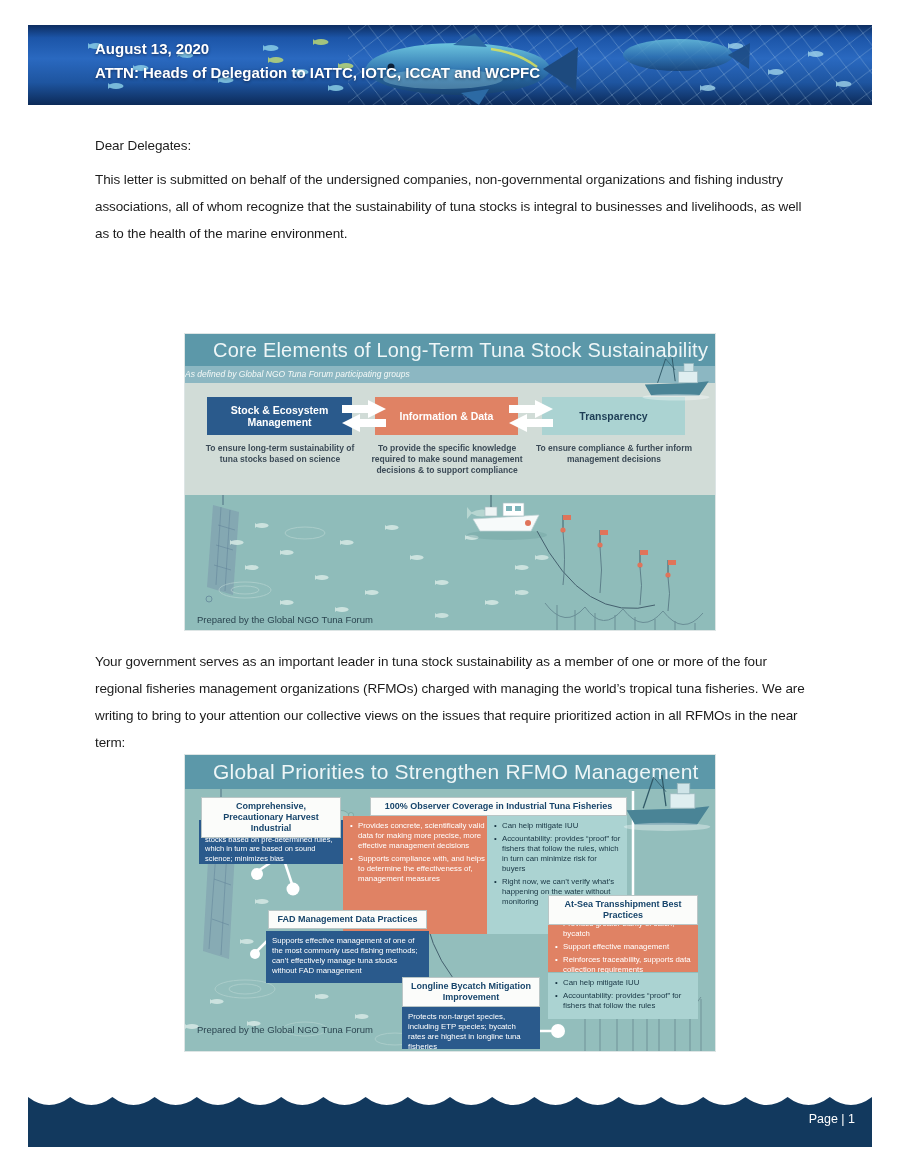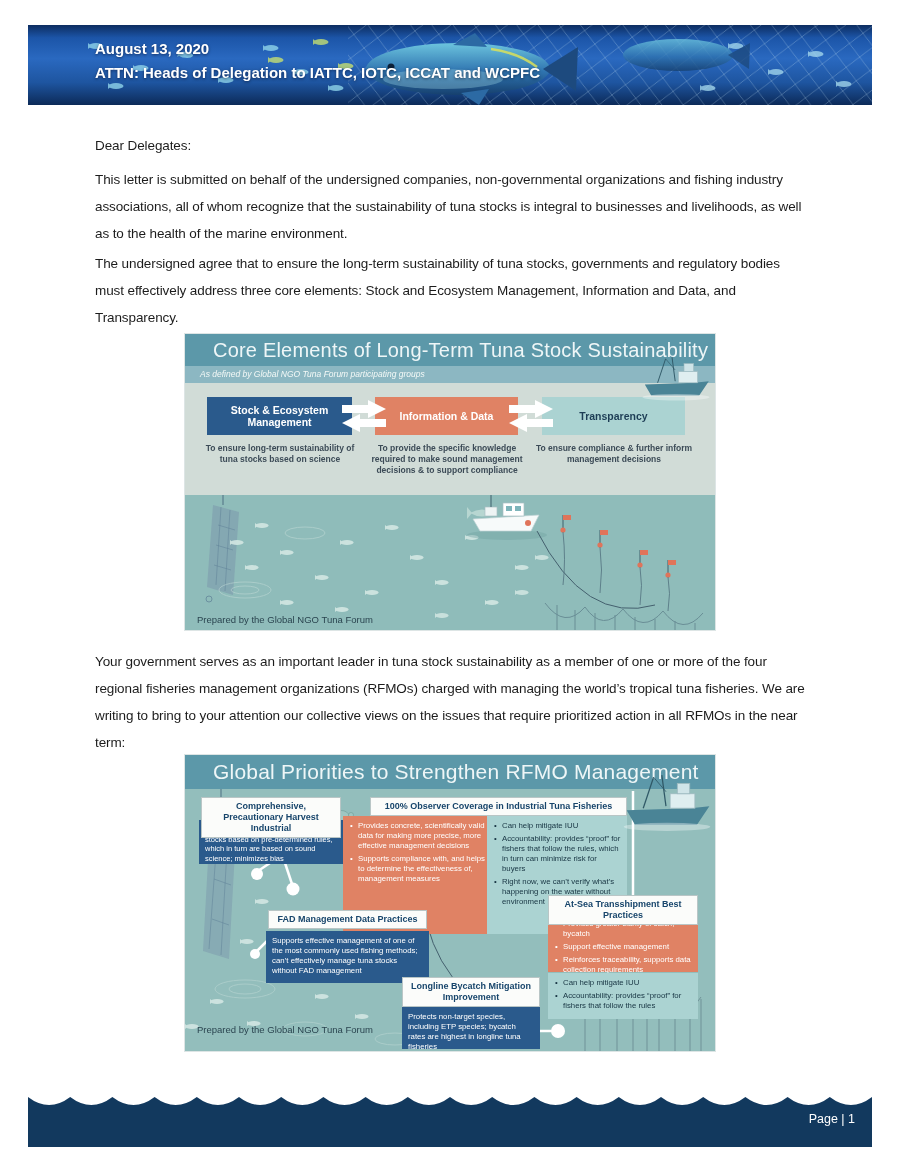--- a/index.html
+++ b/index.html
@@ -20,21 +20,21 @@
 
   
   .ig{position:absolute;left:185px;width:530px;background:#8fbcba;overflow:hidden;
       box-shadow:0 0 0 1px rgba(120,150,150,.25);}
   .ig1{top:334px;height:296px;}
   .ig2{top:755px;height:296px;}
   .ig-titlebar{position:relative;height:32px;background:#5c98a9;color:#eef6f7;
                font-size:20px;line-height:32px;padding-left:28px;letter-spacing:.2px;}
   .ig2 .ig-titlebar{height:34px;font-size:21px;line-height:34px;}
   .ig-subbar{height:17px;background:#8cb7c2;color:#f4f9f7;font-size:8.5px;
-             font-style:italic;line-height:17px;padding-left:15px;}
+             font-style:italic;line-height:17px;}
   .ig-credit{position:absolute;left:12px;bottom:5px;font-size:9.5px;color:#2b4550;z-index:5;}
   .ship{position:absolute;z-index:6;}
 
   
   .ig1-elements{position:absolute;left:0;top:49px;width:530px;height:112px;background:#d1dcd7;}
   .el-box{position:absolute;top:14px;height:38px;display:flex;align-items:center;justify-content:center;
           text-align:center;font-weight:bold;font-size:10.5px;line-height:12px;color:#fff;
           padding:18px 6px;box-sizing:border-box;z-index:2;}
   .el-desc{position:absolute;top:60px;text-align:center;font-size:8.5px;font-weight:bold;
            line-height:11px;color:#3c4b57;}
@@ -119,21 +119,20 @@
       <polygon points="700,30 722,18 721,44" fill="#1d4a7e" opacity=".8"></polygon>
     </svg>
     <div class="banner-text">
       <div>August 13, 2020</div>
       <div>ATTN: Heads of Delegation to IATTC, IOTC, ICCAT and WCPFC</div>
     </div>
   </div>
 
   <p class="para" style="top:118px;">Dear Delegates:</p>
   <p class="para" style="top:152px;">This letter is submitted on behalf of the undersigned companies, non-governmental organizations and fishing industry associations, all of whom recognize that the sustainability of tuna stocks is integral to businesses and livelihoods, as well as to the health of the marine environment.</p>
-  <p class="para" style="top:236px;">The undersigned agree that to ensure the long-term sustainability of tuna stocks, governments and regulatory bodies must effectively address three core elements: Stock and Ecosystem Management, Information and Data, and Transparency.</p>
 
   <figure class="ig ig1" style="margin:0;">
     <div class="ig-titlebar">Core Elements of Long-Term Tuna Stock Sustainability</div>
     <div class="ig-subbar">As defined by Global NGO Tuna Forum participating groups</div>
 
     <div class="ig1-elements">
       <div class="el-box" style="left:22px;width:145px;background:#2a5a8c;">Stock &amp; Ecosystem Management</div>
       <div class="el-box" style="left:190px;width:143px;background:#e08264;">Information &amp; Data</div>
       <div class="el-box" style="left:357px;width:143px;background:#abd3d2;color:#1d3d55;">Transparency</div>
 
@@ -369,21 +368,21 @@
       <div class="cbox blue" style="left:14px;top:31px;width:146px;height:44px;font-size:7.5px;line-height:9.5px;">Allows proactive management of tuna stocks based on pre-determined rules, which in turn are based on sound science; minimizes bias</div>
 
       <div class="wbox" style="left:185px;top:8px;width:257px;">100% Observer Coverage in Industrial Tuna Fisheries</div>
       <div class="cbox orange" style="left:158px;top:27px;width:152px;height:118px;">
         <div class="b">Provides concrete, scientifically valid data for making more precise, more effective management decisions</div>
         <div class="b">Supports compliance with, and helps to determine the effectiveness of, management measures</div>
       </div>
       <div class="cbox teal" style="left:302px;top:27px;width:140px;height:118px;">
         <div class="b">Can help mitigate IUU</div>
         <div class="b">Accountability: provides “proof” for fishers that follow the rules, which in turn can minimize risk for buyers</div>
-        <div class="b">Right now, we can’t verify what’s happening on the water without environment</div>
+        <div class="b">Right now, we can’t verify what’s happening on the water without monitoring</div>
       </div>
 
       <div class="wbox" style="left:83px;top:121px;width:159px;">FAD Management Data Practices</div>
       <div class="cbox blue" style="left:81px;top:142px;width:163px;height:52px;">Supports effective management of one of the most commonly used fishing methods; can’t effectively manage tuna stocks without FAD management</div>
 
       <div class="wbox" style="left:363px;top:106px;width:150px;">At-Sea Transshipment Best Practices</div>
       <div class="cbox orange" style="left:363px;top:125px;width:150px;height:58px;">
         <div class="b">Provides greater clarity of catch, bycatch</div>
         <div class="b">Support effective management</div>
         <div class="b">Reinforces traceability, supports data collection requirements</div>

